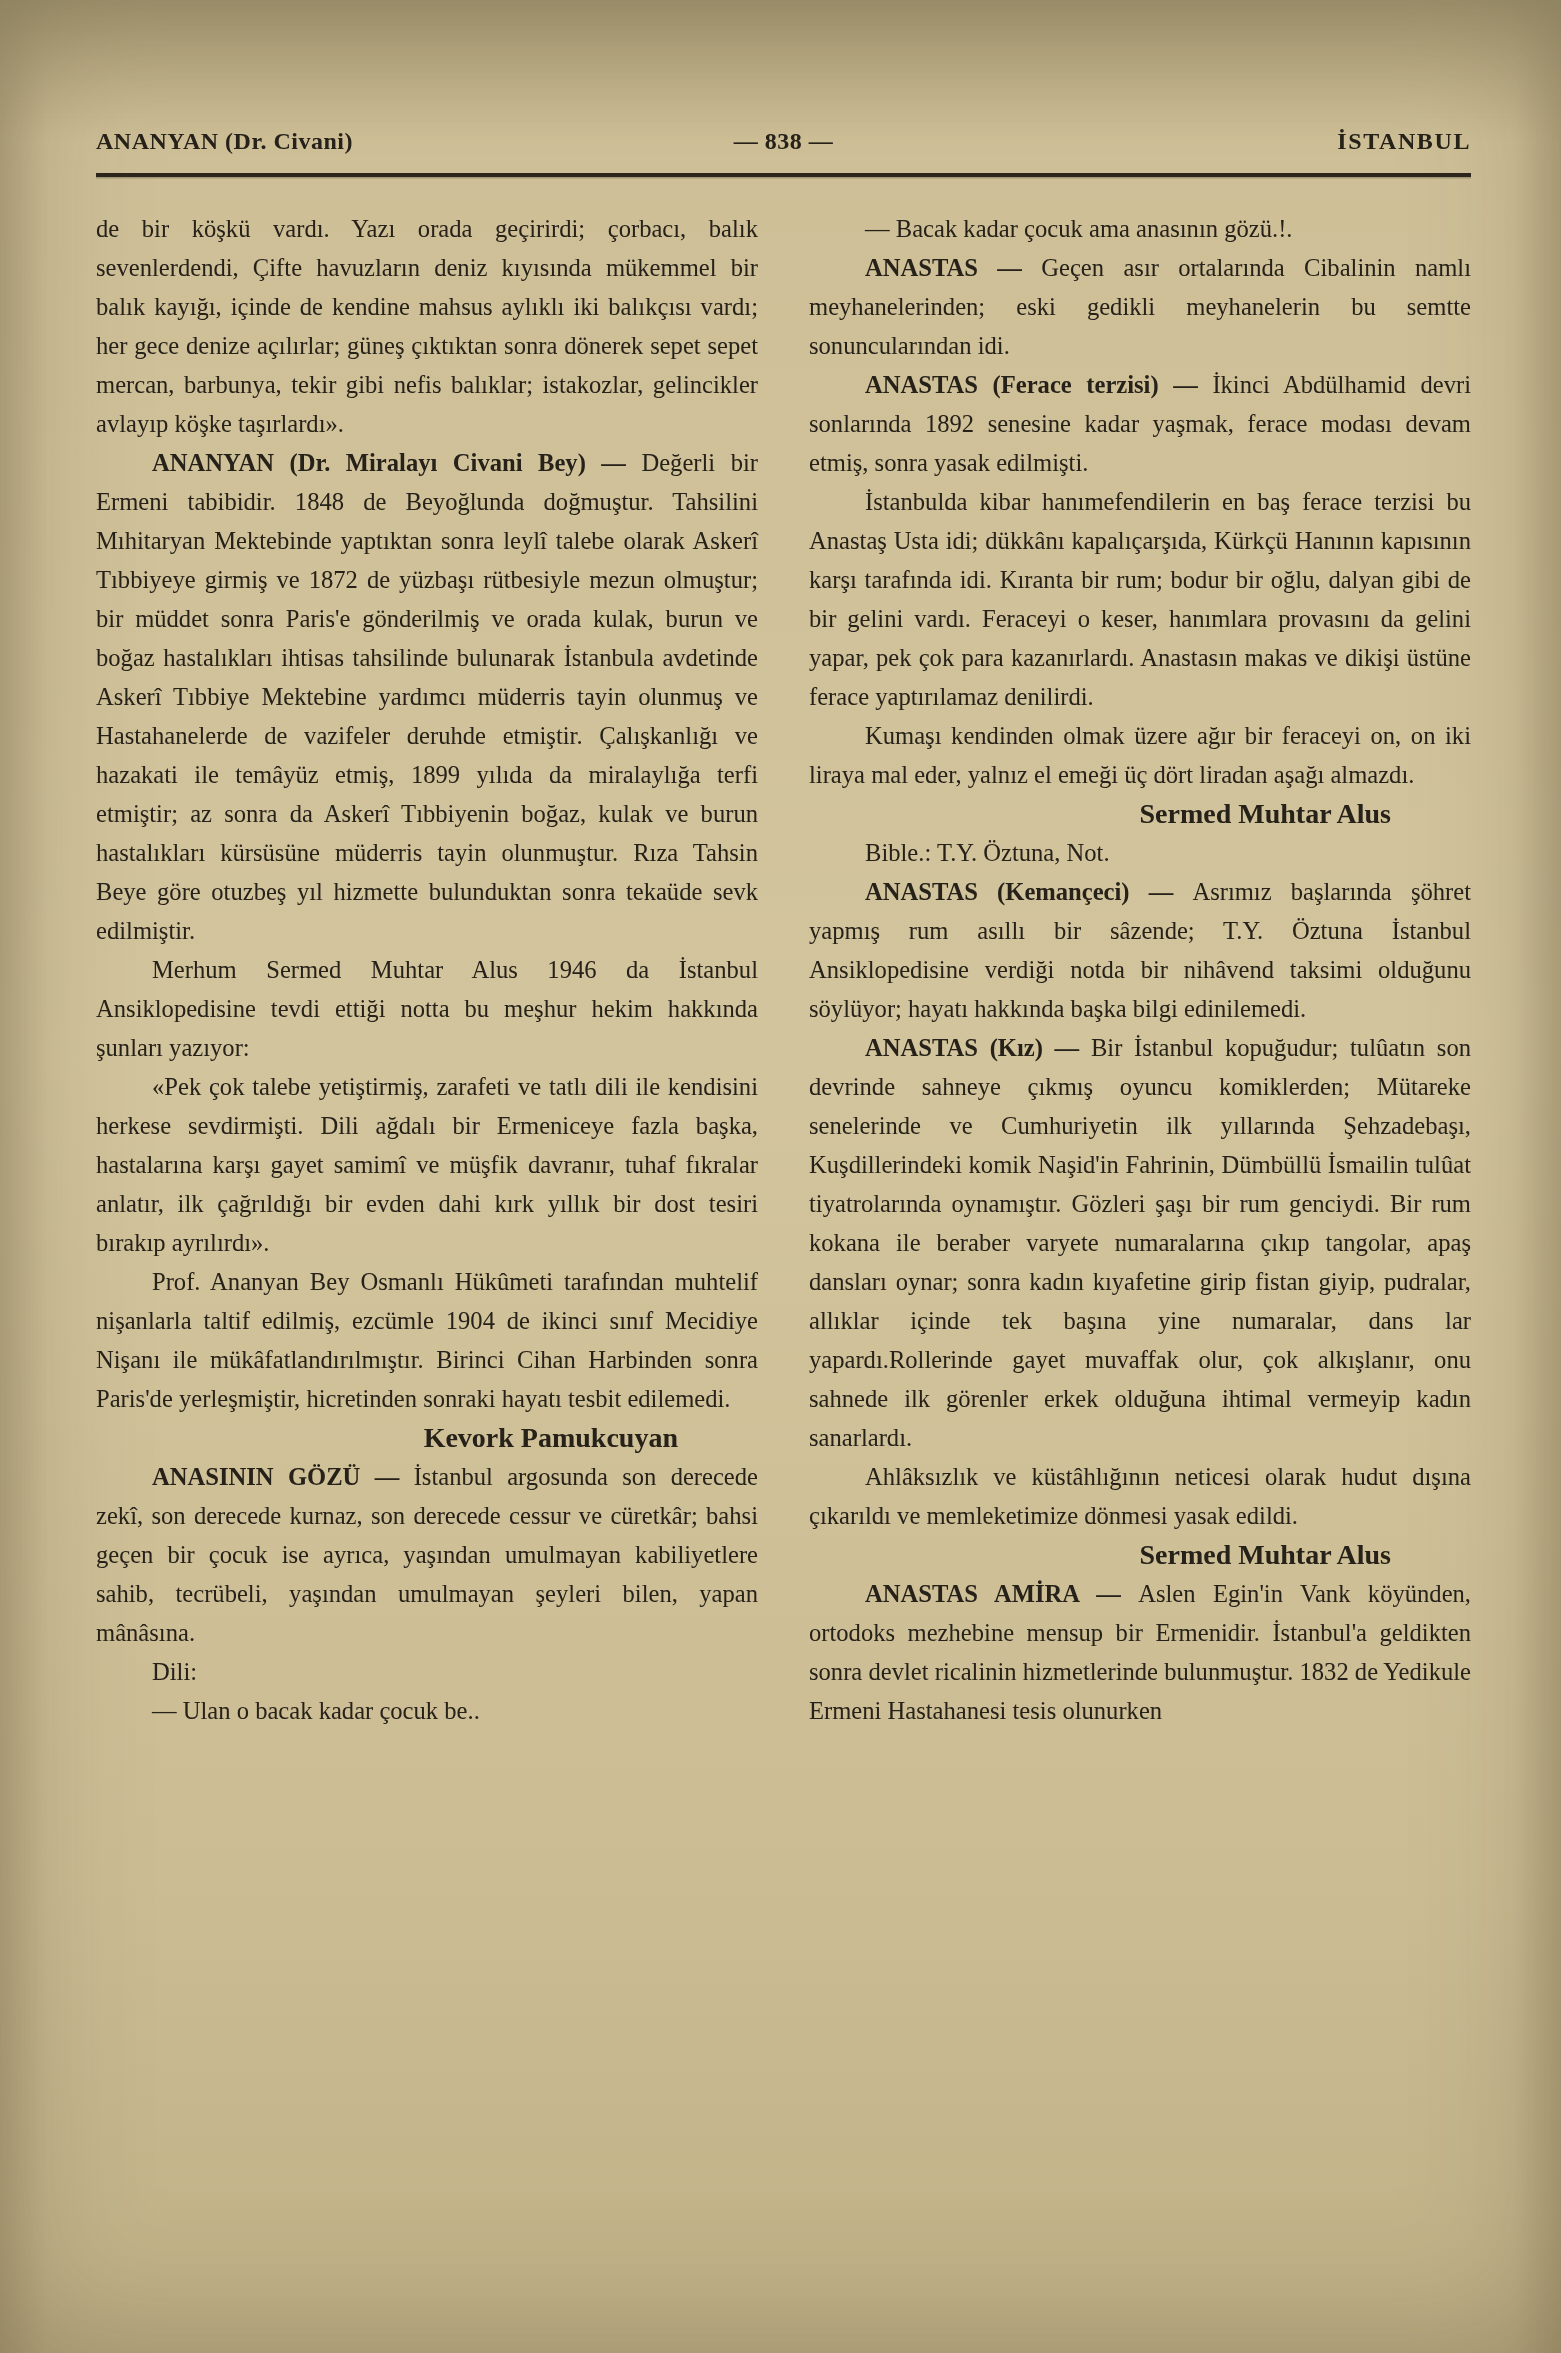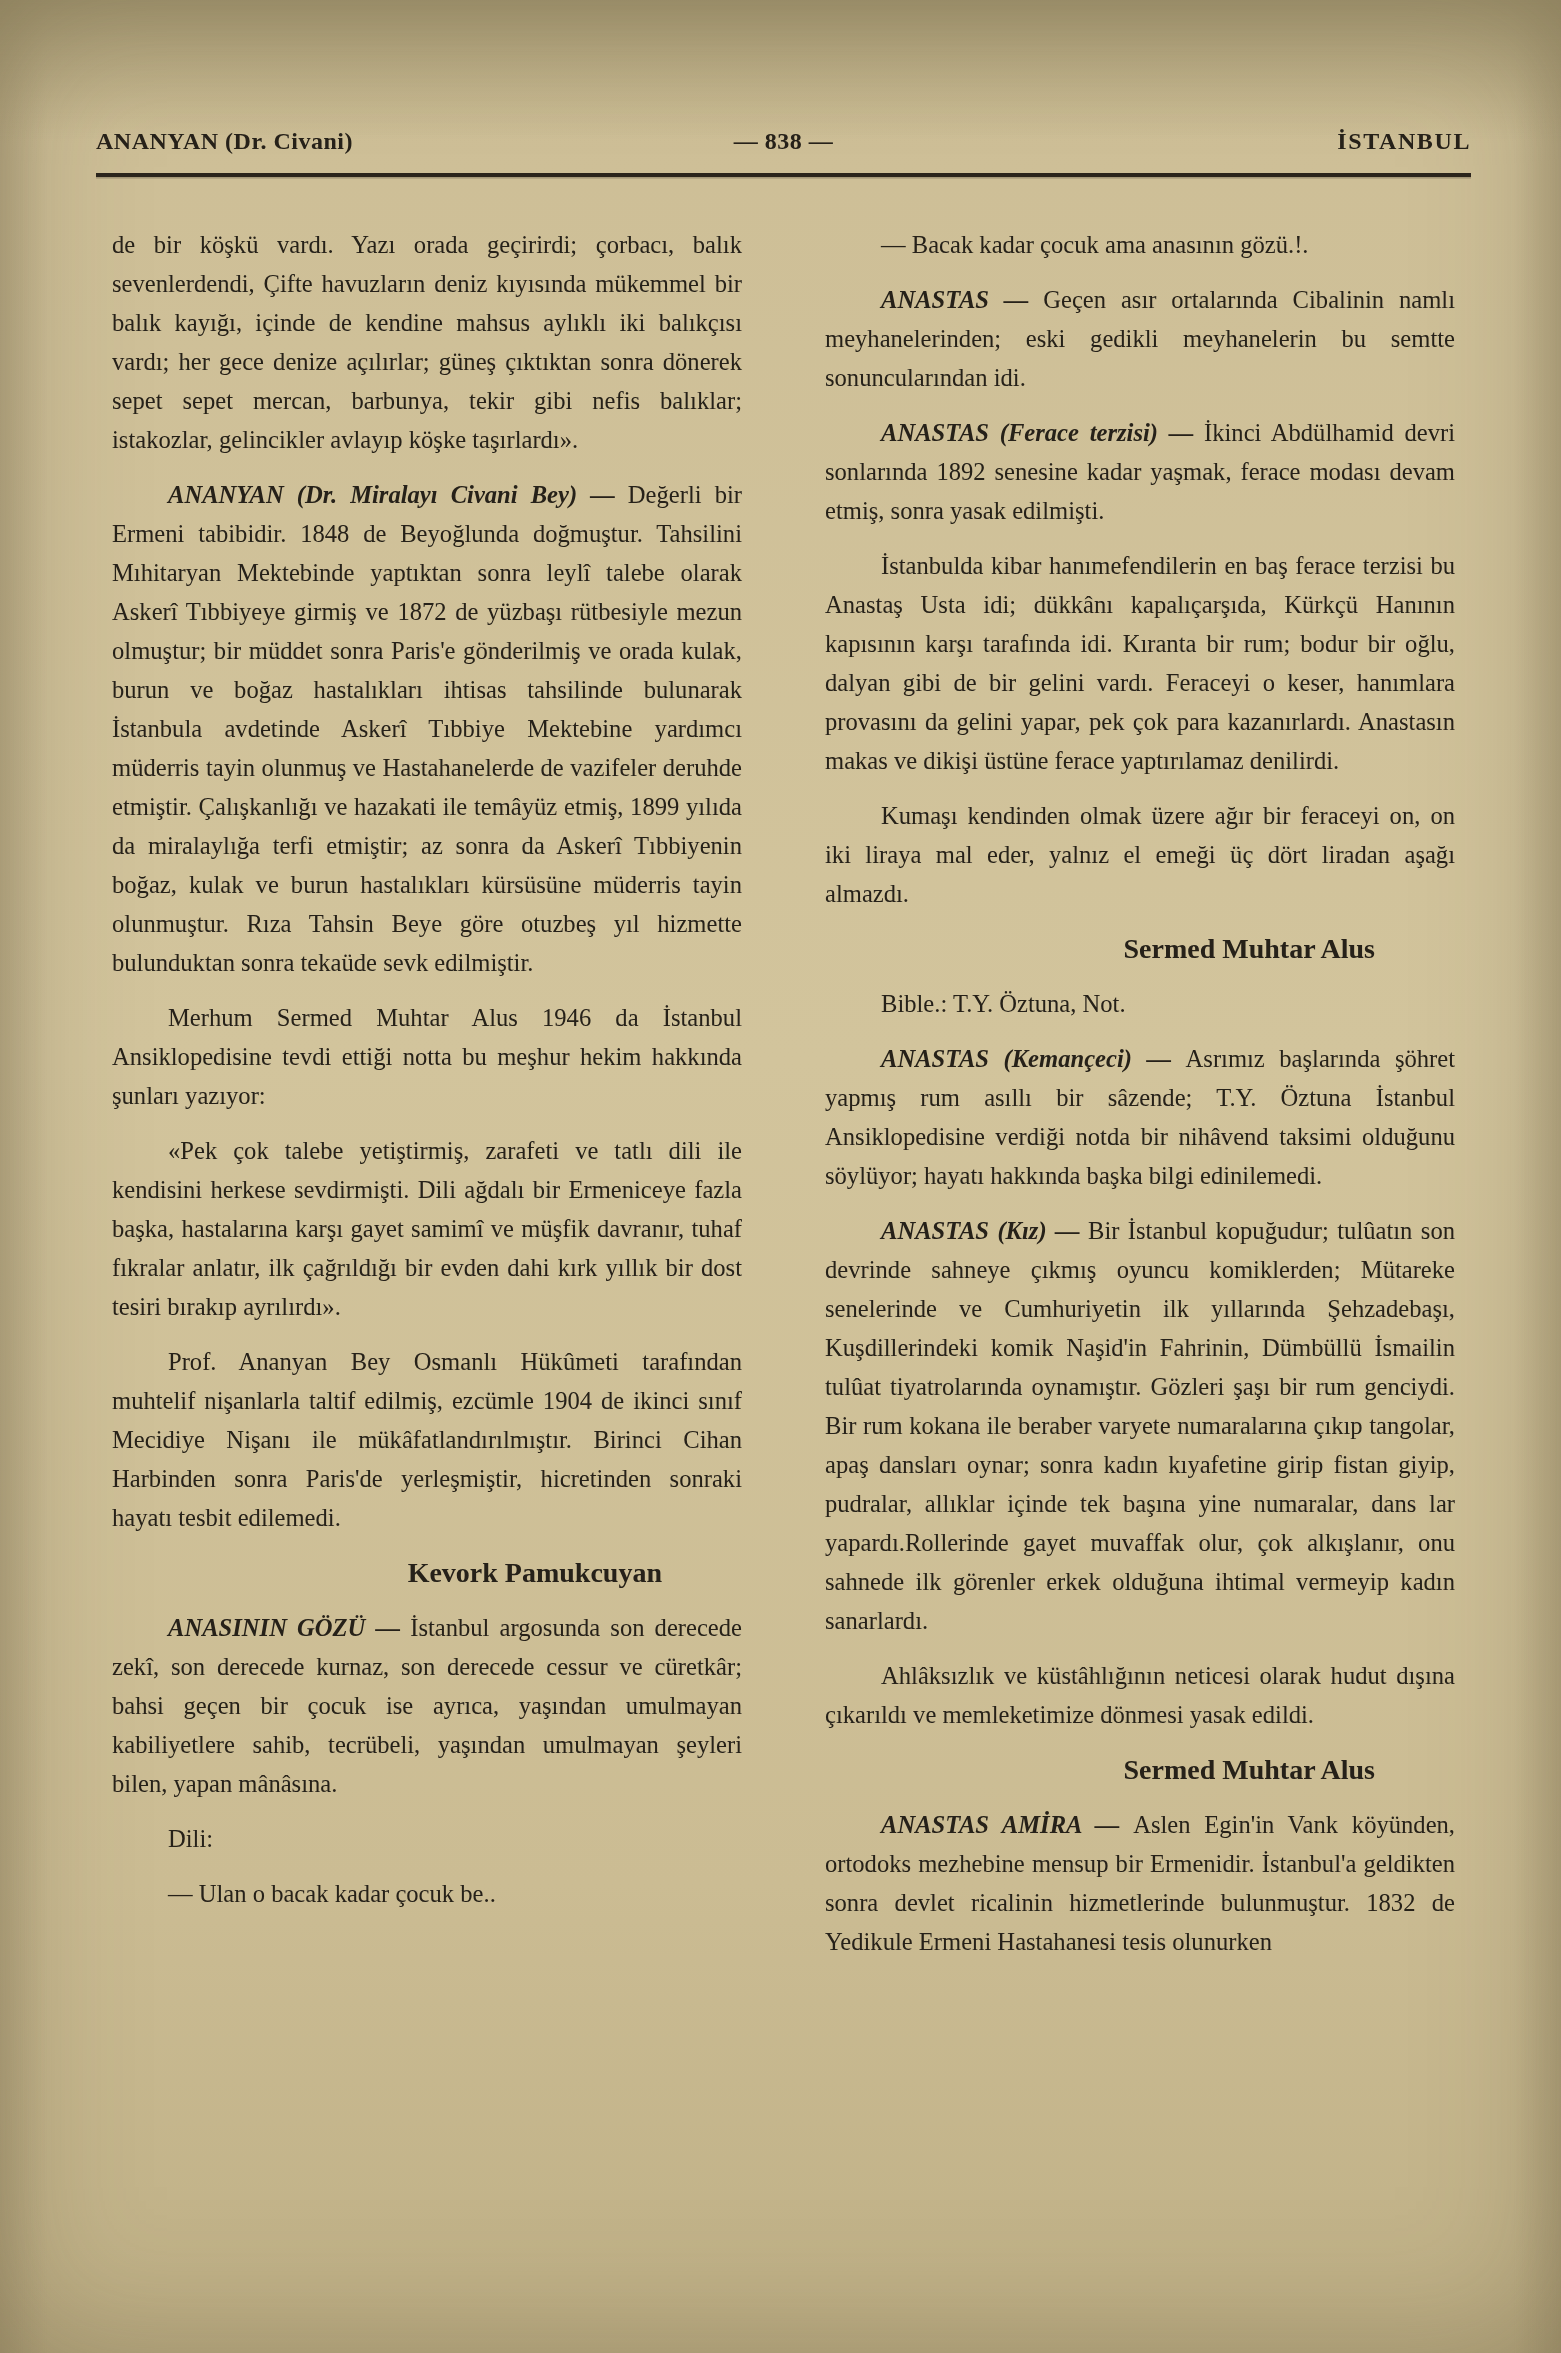--- a/index.html
+++ b/index.html
@@ -51,33 +51,33 @@
     gap: 51px;
     margin-top: 32px;
   }
   .col {
     flex: 1 1 0;
     font-size: 24.6px;
     line-height: 39px;
     text-align: justify;
   }
   .p {
-    margin: 16px;
+    margin: 0;
     text-indent: 56px;
   }
   .p.no-indent { text-indent: 0; }
   .p.short { text-align: left; }
   .p.signature {
     text-align: right;
     text-indent: 0;
     font-weight: bold;
     font-size: 28px;
     padding-right: 80px;
   }
-  .lead { font-weight: bold; font-style: italic; }
+  .lead { font-weight: bold; }
 </style>
 </head>
 <body>
 
 <div class="vignette"></div>
 
 <main class="page">
 
   <header class="page-header">
     <span class="hdr-left">ANANYAN (Dr. Civani)</span>

